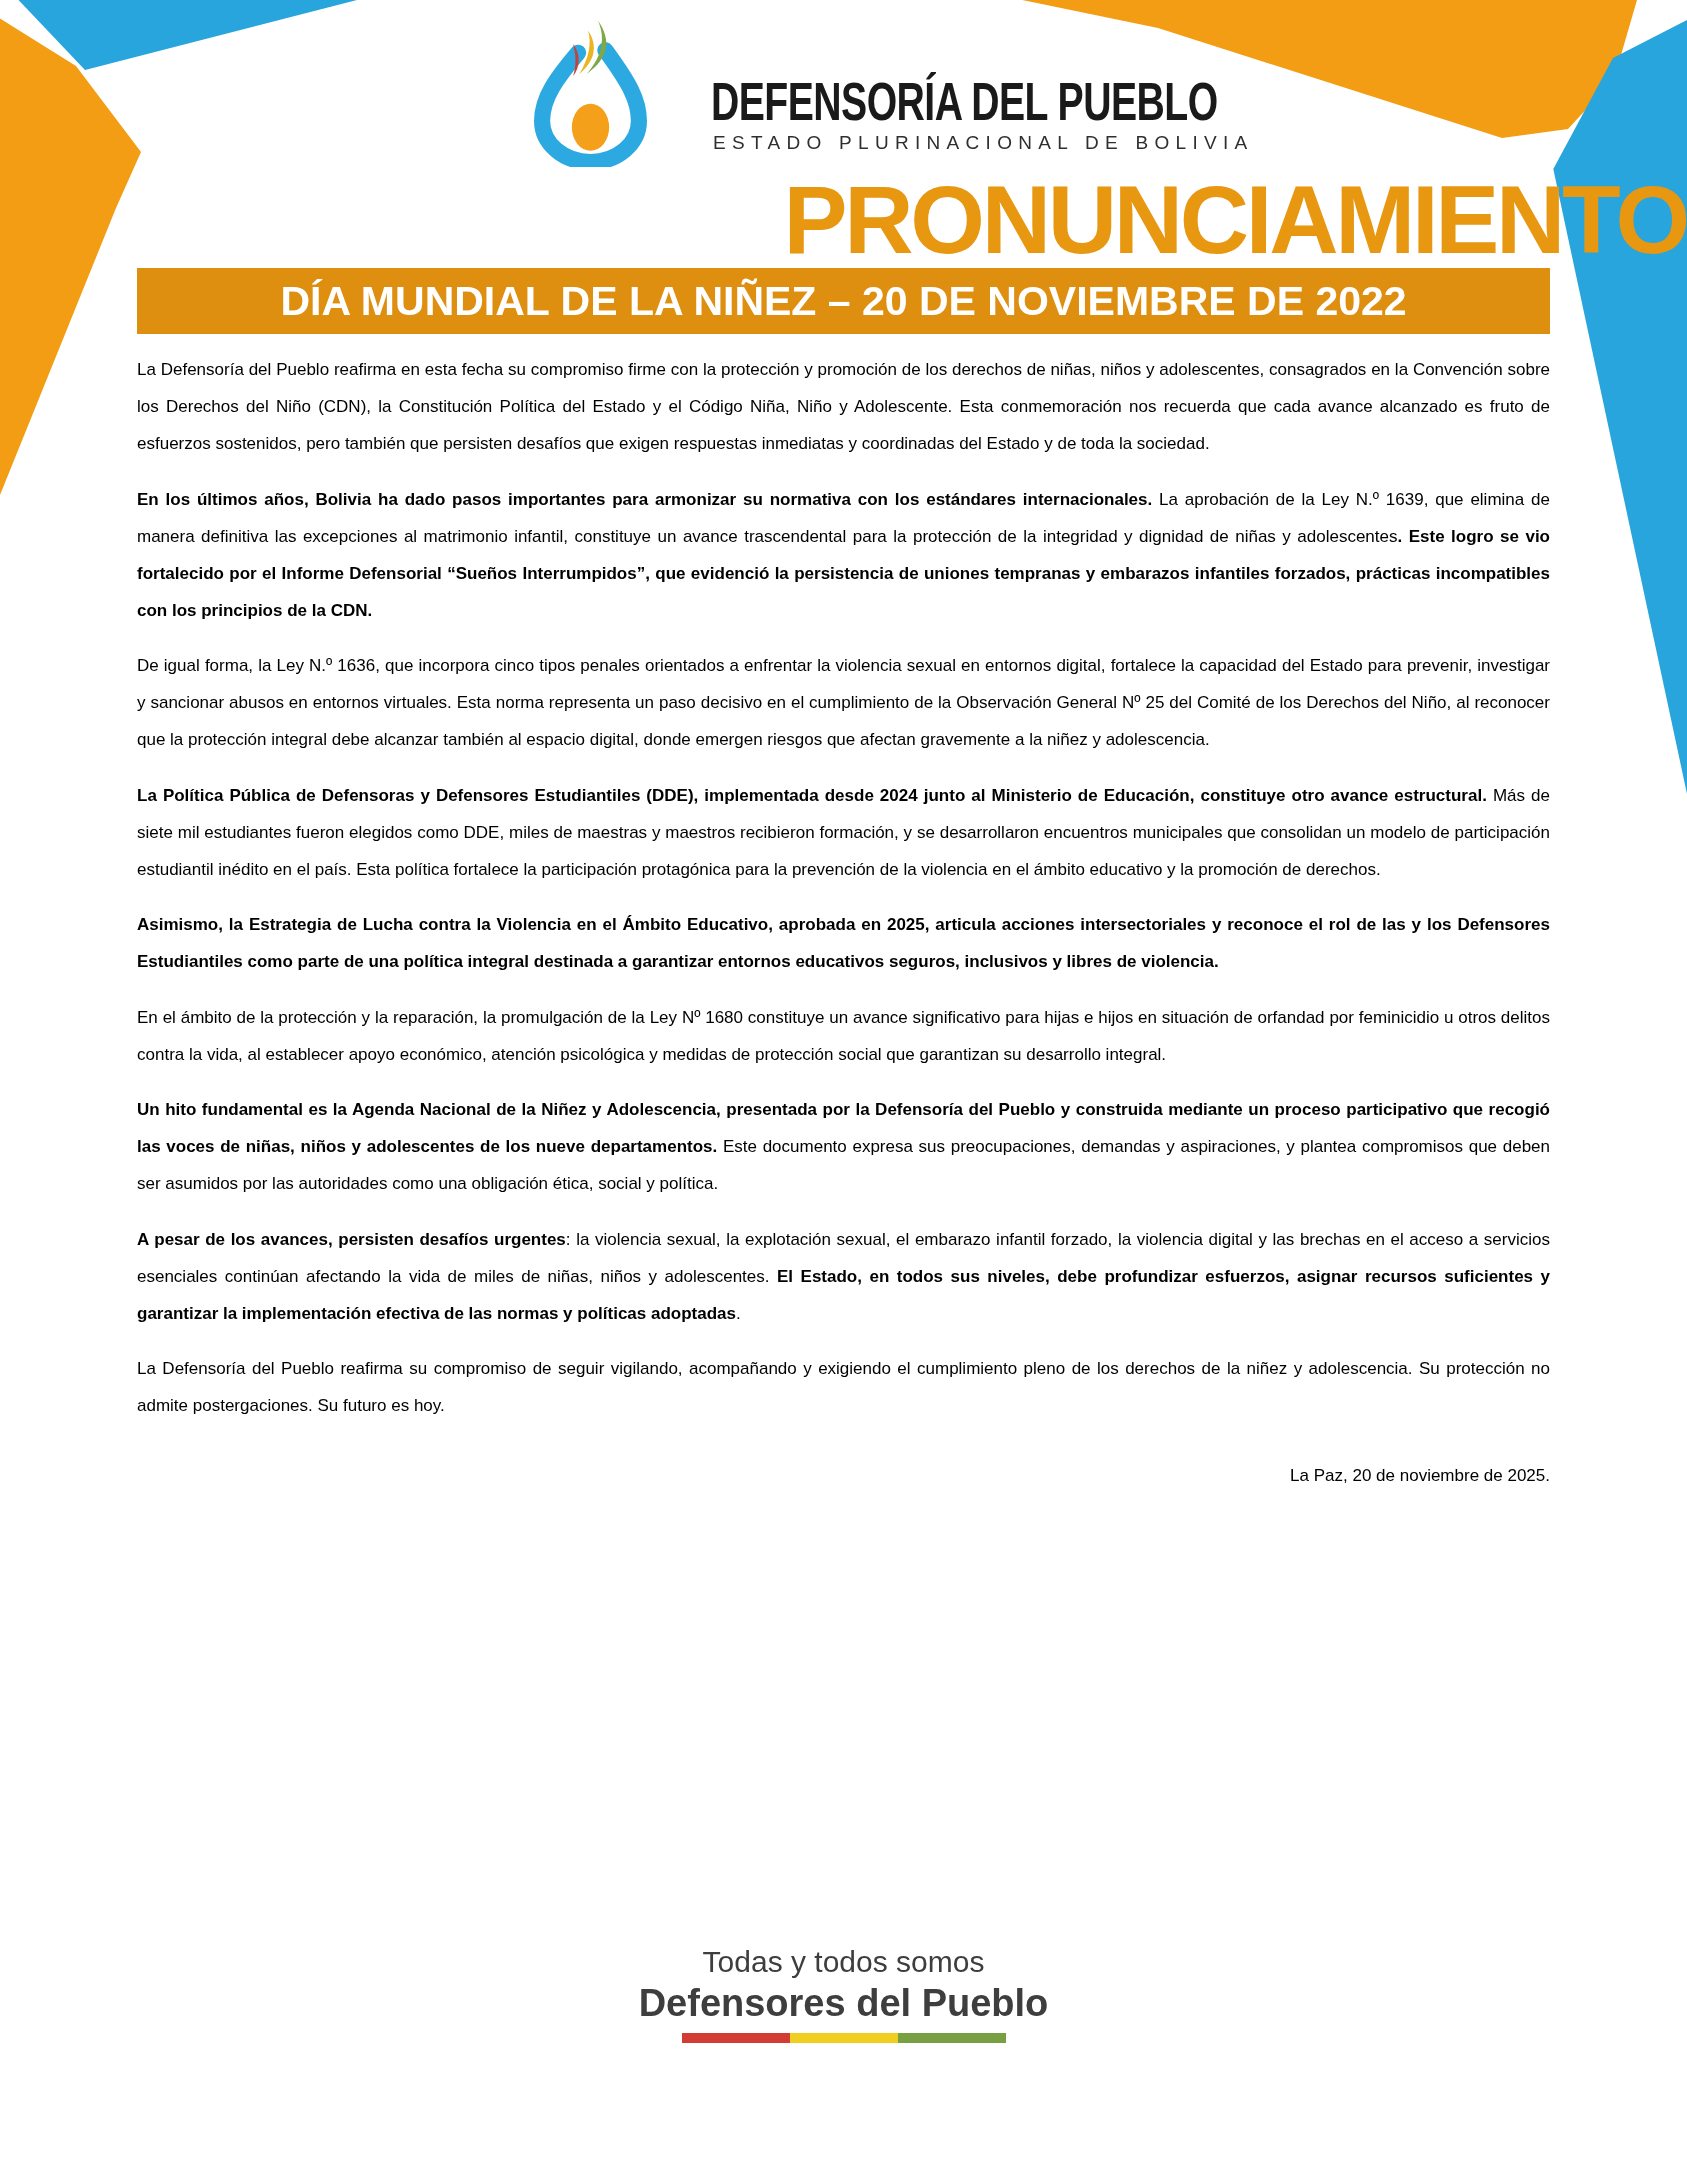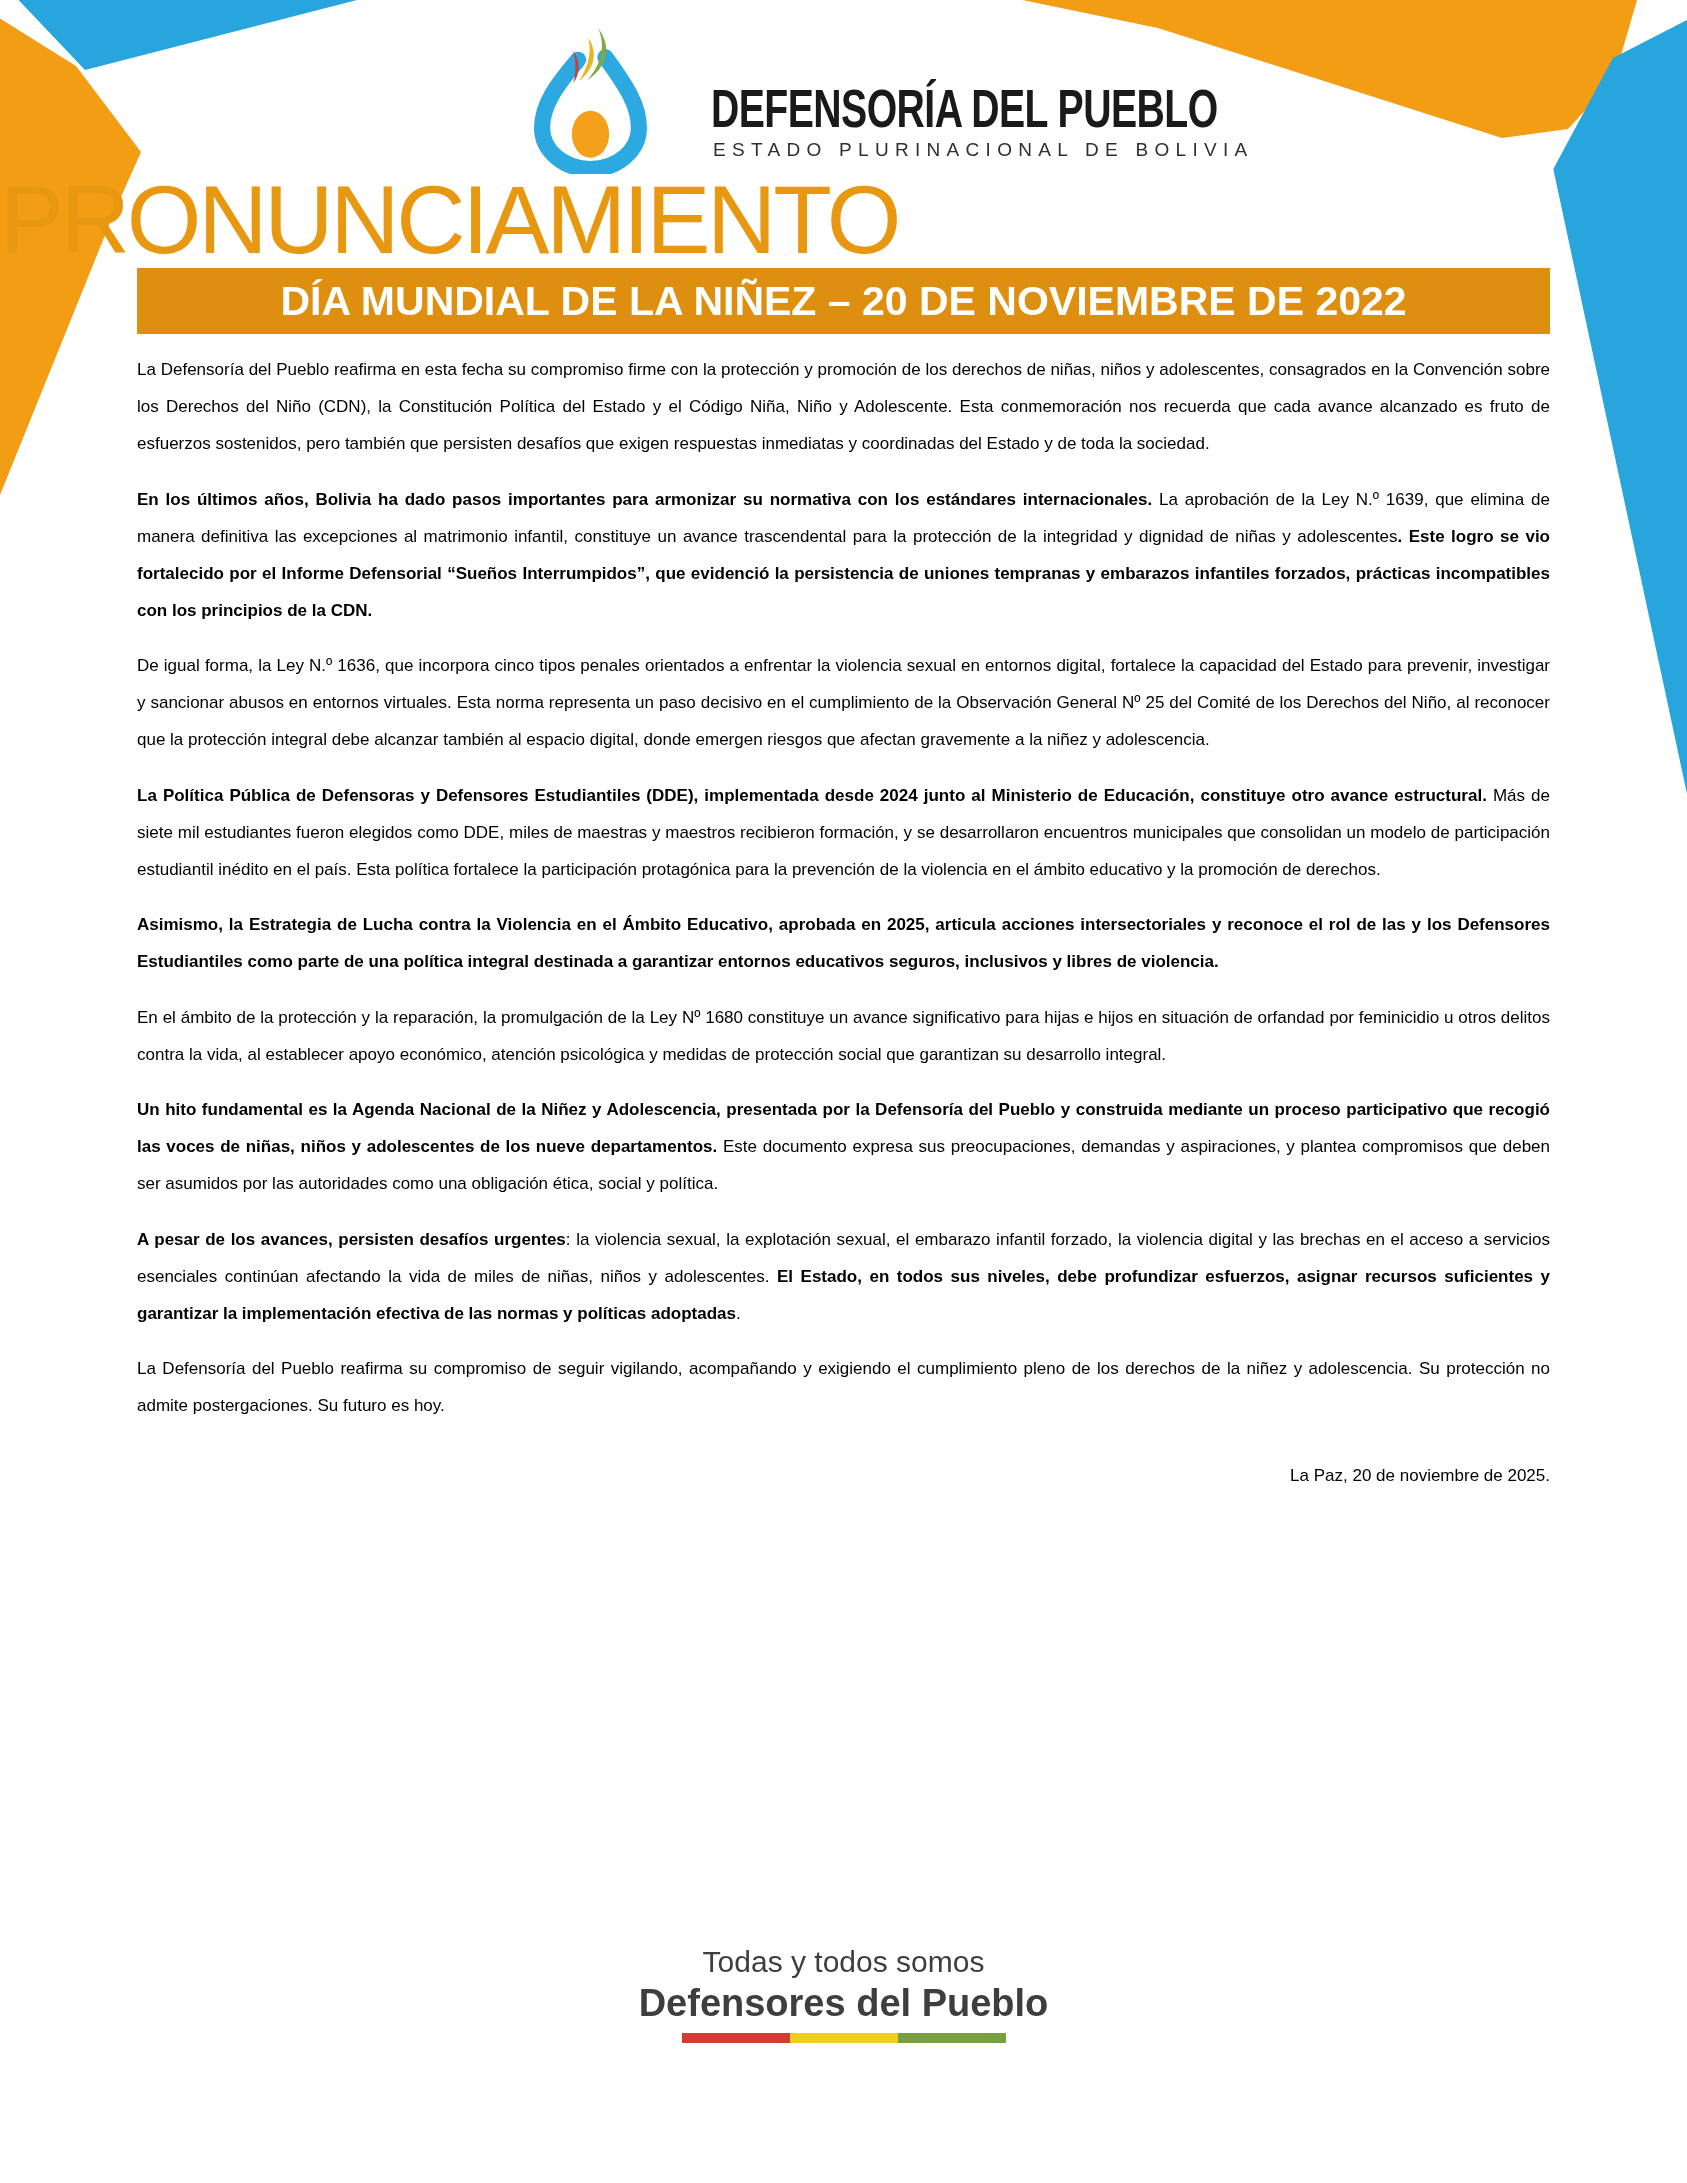--- a/index.html
+++ b/index.html
@@ -15,36 +15,36 @@
     background:var(--decor_blue,#27A5DC);
     clip-path:polygon(18.5px 0,357px 0,85px 70px);}
   .decor-orange-right{left:1019px;top:0;width:668px;height:142px;
     background:var(--decor_orange,#F29D13);
     clip-path:polygon(3.3px 0,618px 0,595px 79px,549px 129px,483px 138px,139px 28px);}
   .decor-blue-right{left:1548px;top:0;width:139px;height:801px;
     background:var(--decor_blue,#27A5DC);
     clip-path:polygon(65px 58px,139px 20px,139px 794px,5.3px 169px);}
 
   
-  .logo{position:absolute;left:513px;top:20px;width:662px;height:152px;}
+  .logo{position:absolute;left:513px;top:13px;width:662px;height:152px;}
   .logo svg{position:absolute;left:0;top:5.3px;width:155px;height:149px;}
   .drop-stroke{fill:none;stroke:var(--logo_blue,#2BA9E0);stroke-width:13;stroke-linecap:round;}
   .drop-dot{fill:var(--logo_orange,#F5A01B);}
   .flame-green{fill:var(--flame_green,#7FA847);}
   .flame-yellow{fill:var(--flame_yellow,#EBB421);}
   .flame-red{fill:var(--flame_red,#C8403C);}
   .org-name{position:absolute;left:198px;top:58px;font-size:49px;font-weight:bold;
     color:#1a1a1a;white-space:nowrap;letter-spacing:-0.7px;
     transform:scale(0.80,1.08);transform-origin:left top;}
   .org-subtitle{position:absolute;left:200px;top:119px;font-size:19px;color:#2f2f2f;
     letter-spacing:6.3px;white-space:nowrap;}
 
   
-  .doc-title{position:absolute;left:0;top:165px;width:1687px;text-align:left;
-    font-size:96px;font-weight:normal;letter-spacing:-3.3px;
+  .doc-title{position:absolute;left:0;top:165px;width:1687px;text-align:right;
+    font-size:96px;font-weight:bold;letter-spacing:-3.3px;
     color:var(--accent_orange,#E89711);white-space:nowrap;}
   .banner{position:absolute;left:137px;top:268px;width:1413px;height:66px;
     background:var(--banner_orange,#DE8F10);color:#ffffff;font-weight:bold;
     font-size:41px;line-height:66px;text-align:center;white-space:nowrap;}
 
   
   .content{position:absolute;left:137px;top:351px;width:1413px;
     font-size:17px;line-height:37px;color:var(--text_black,#000);text-align:justify;}
   .content p{margin:0 0 18.5px 0;}
   .content .b{font-weight:bold;}

